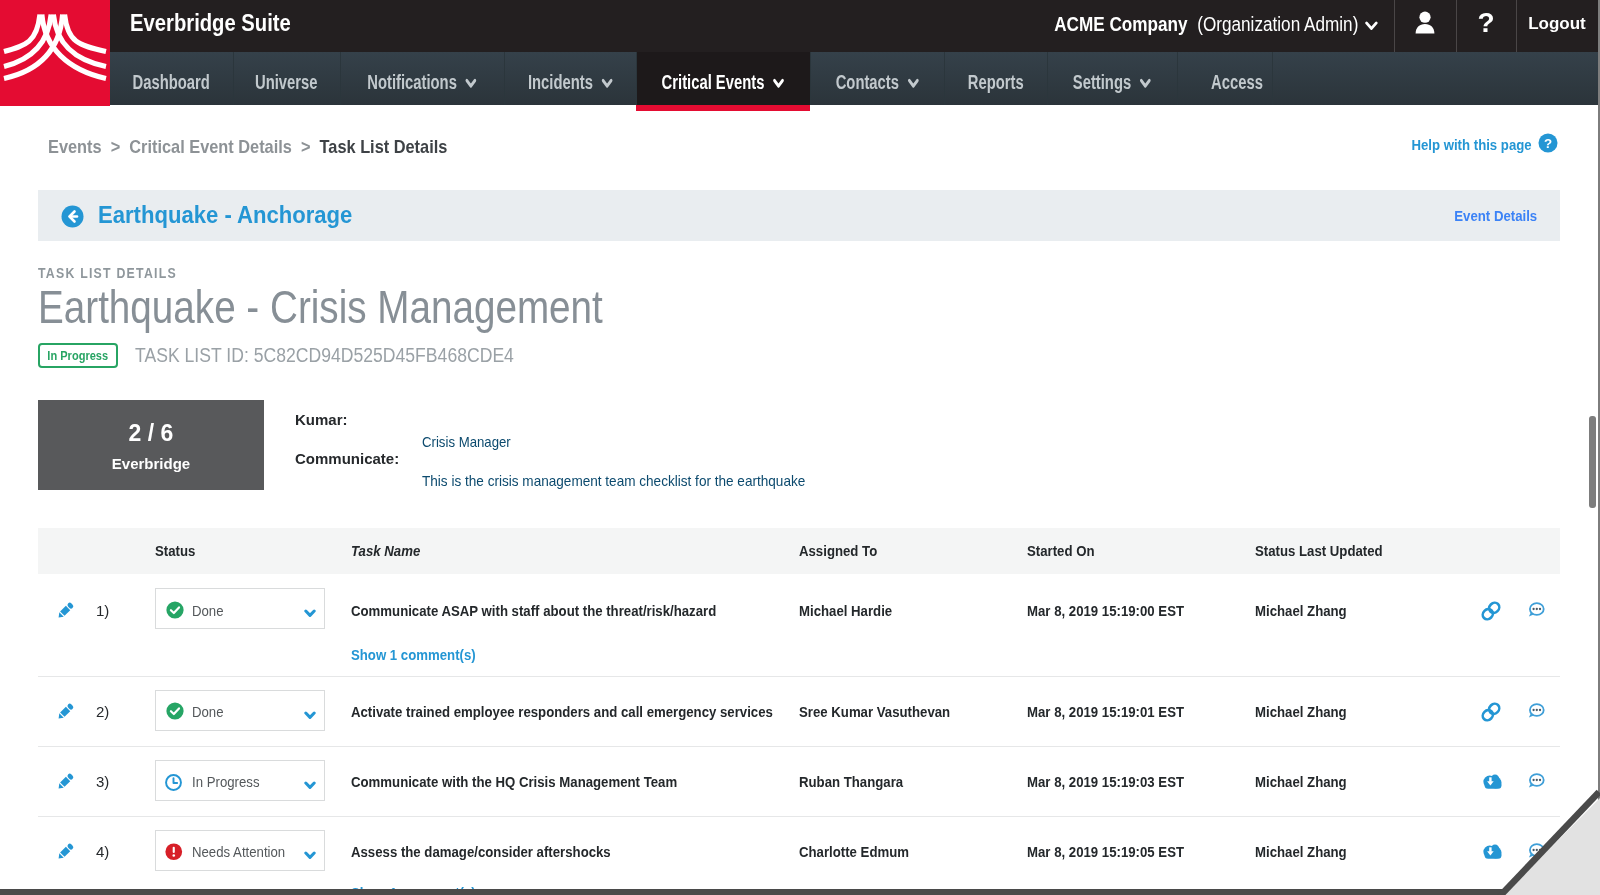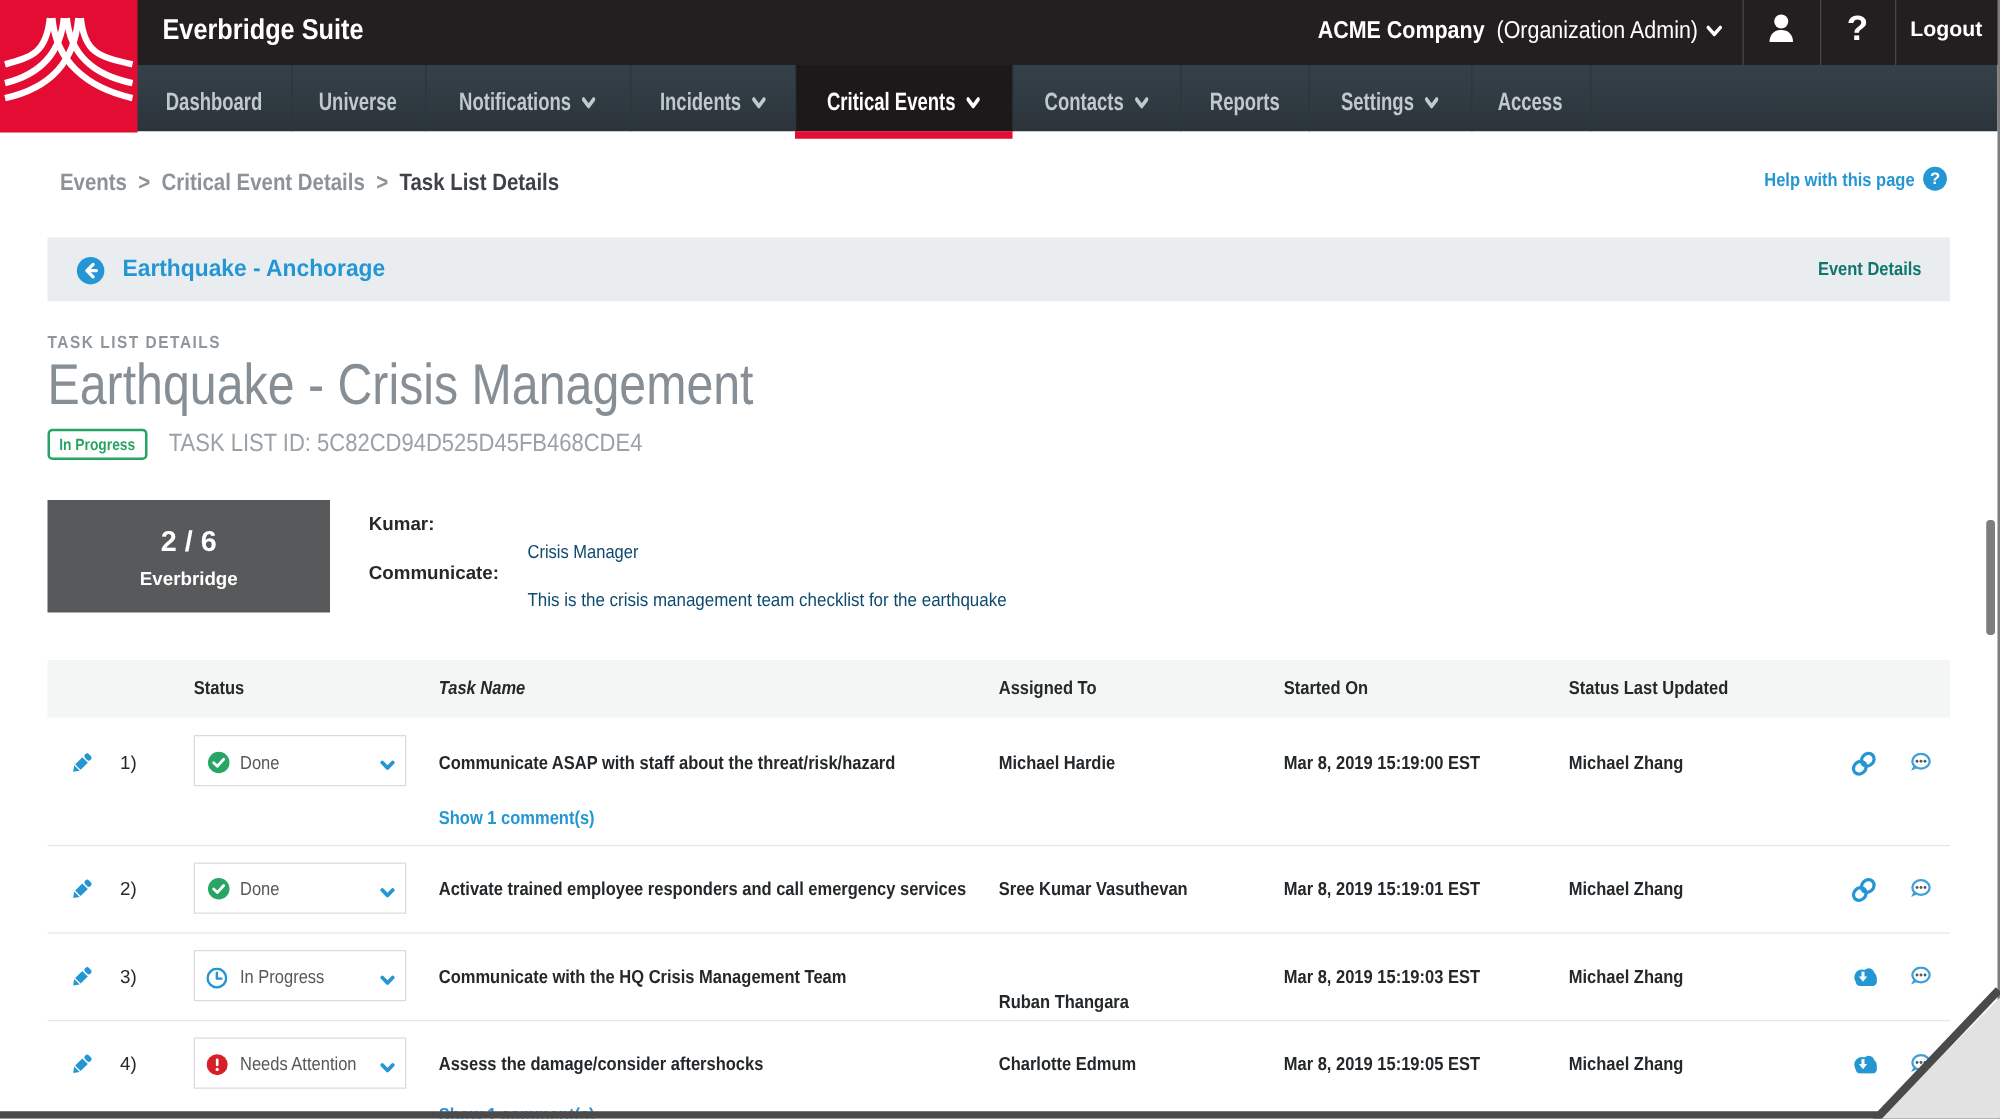--- a/index.html
+++ b/index.html
@@ -19,22 +19,22 @@
 
 .navitem { top:52px; height:53px; line-height:60px; color:#c2c9cd; font-size:20px; font-weight:700; text-align:center; z-index:6; }
 .navsep { top:52px; width:1px; height:53px; background:#2b363c; z-index:7; }
 #activetab { left:636px; top:52px; width:174px; height:53px; background:#1d191a; z-index:5; }
 #redline { left:636px; top:105px; width:174px; height:6px; background:#e40c32; z-index:6; }
 
 #crumbs { left:48px; top:136px; font-size:19px; color:#8d9296; font-weight:700; z-index:2;}
 #helpline { right:68px; top:136px; font-size:15px; color:#2496d4; font-weight:700; z-index:2;}
 
 #eventbar { left:38px; top:190px; width:1522px; height:51px; background:#e9edf0; }
-#eventtitle { left:98px; top:190px; height:51px; line-height:51px; font-size:19px; font-weight:700; color:#2496d4; }
-#eventdetails { right:63px; top:190px; height:33px; line-height:51px; font-size:15px; font-weight:700; color:#0f766e;text-align:center; }
+#eventtitle { left:98px; top:190px; height:51px; line-height:51px; font-size:23px; font-weight:700; color:#2496d4; }
+#eventdetails { right:63px; top:190px; height:33px; line-height:51px; font-size:15px; font-weight:700; color:#3b82f6;text-align:center; }
 
 #tld { left:38px; top:265px; font-size:14px; font-weight:700; color:#8f979c; letter-spacing:1.4px; }
 #h1 { left:38px; top:280px; font-size:46px; font-weight:400; color:#878f96; }
 #badge { left:38px; top:343px; width:80px; height:25px; border:2px solid #27a463; border-radius:4px; color:#27a463; font-size:13px; font-weight:700; text-align:center; line-height:21px; background:#fff; }
 #tlid { left:135px; top:344px; font-size:20px; color:#9aa1a6; }
 
 #compbox { left:38px; top:400px; width:226px; height:90px; background:#58595b; color:#fff; text-align:center; }
 #compnum { left:38px; top:420px; width:226px; font-size:23px; font-weight:700; color:#fff; text-align:center; }
 #complbl { left:38px; top:455px; width:226px; font-size:15px; font-weight:700; color:#fff; text-align:center; }
 .olabel { left:295px; font-size:15px; font-weight:700; color:#26292c; }
@@ -96,21 +96,21 @@
 <div class="abs navitem" style="left:636px; width:174px; color:#fff;"><span class="cxc">Critical Events &nbsp;<svg width="16" height="11" viewBox="0 0 16 11">
         <polyline points="2.5,2.5 8,8 13.5,2.5" stroke="#fff" stroke-width="3.4" fill="none" stroke-linecap="round" stroke-linejoin="round"></polyline>
       </svg></span></div>
 <div class="abs navitem" style="left:810px; width:134px;"><span class="cxc">Contacts &nbsp;<svg width="16" height="11" viewBox="0 0 16 11">
         <polyline points="2.5,2.5 8,8 13.5,2.5" stroke="#c2c9cd" stroke-width="3.4" fill="none" stroke-linecap="round" stroke-linejoin="round"></polyline>
       </svg></span></div>
 <div class="abs navitem" style="left:944px; width:103px;"><span class="cxc">Reports</span></div>
 <div class="abs navitem" style="left:1047px; width:130px;"><span class="cxc">Settings &nbsp;<svg width="16" height="11" viewBox="0 0 16 11">
         <polyline points="2.5,2.5 8,8 13.5,2.5" stroke="#c2c9cd" stroke-width="3.4" fill="none" stroke-linecap="round" stroke-linejoin="round"></polyline>
       </svg></span></div>
-<div class="abs navitem" style="left:1177px; width:95px;"><span class="cxc">Access</span></div>
+<div class="abs navitem" style="left:1177px; width:95px;text-align:right;"><span class="cxc">Access</span></div>
 <div class="abs navsep" style="left:233px"></div>
 <div class="abs navsep" style="left:340px"></div>
 <div class="abs navsep" style="left:504px"></div>
 <div class="abs navsep" style="left:636px"></div>
 <div class="abs navsep" style="left:810px"></div>
 <div class="abs navsep" style="left:944px"></div>
 <div class="abs navsep" style="left:1047px"></div>
 <div class="abs navsep" style="left:1177px"></div>
 <div class="abs navsep" style="left:1272px"></div>
 
@@ -232,21 +232,21 @@
 <div class="abs dd" style="left:155px; top:760px;"></div>
 <div class="abs" style="left:165px; top:774px;"><svg width="17" height="17" viewBox="0 0 21 21">
       <circle cx="10.5" cy="10.5" r="9.2" fill="none" stroke="#2496d4" stroke-width="2.4"></circle>
       <path d="M10.5 5.2 V11 H15" stroke="#2496d4" stroke-width="2.4" fill="none" stroke-linecap="round" stroke-linejoin="round"></path>
     </svg></div>
 <div class="abs ddtext" style="left:192px; top:773px;"><span class="cx">In Progress</span></div>
 <div class="abs" style="left:304px; top:777px;"><svg width="12" height="10" viewBox="0 0 12 10">
       <polyline points="1.8,2 6,6.4 10.2,2" stroke="#2496d4" stroke-width="3" fill="none" stroke-linecap="round" stroke-linejoin="round"></polyline>
     </svg></div>
 <div class="abs task" style="left:351px; top:773px;"><span class="cx">Communicate with the HQ Crisis Management Team</span></div>
-<div class="abs cell" style="left:799px; top:773px;margin-top:20px;"><span class="cx">Ruban Thangara</span></div>
+<div class="abs cell" style="left:799px; top:773px;"><span class="cx">Ruban Thangara</span></div>
 <div class="abs cell" style="left:1027px; top:773px;"><span class="cx">Mar 8, 2019 15:19:03 EST</span></div>
 <div class="abs cell" style="left:1255px; top:773px;"><span class="cx">Michael Zhang</span></div>
 <div class="abs" style="left:1483px; top:774px;"><svg width="20" height="15" viewBox="0 0 20 15">
       <circle cx="6.6" cy="7.8" r="6.2" fill="#2496d4"></circle>
       <circle cx="12.6" cy="8.6" r="5.9" fill="#2496d4"></circle>
       <circle cx="12" cy="5" r="4.4" fill="#2496d4"></circle>
       <rect x="1.6" y="7.6" width="16.9" height="7.2" rx="3.5" fill="#2496d4"></rect>
       <rect x="6.2" y="3.3" width="2.4" height="4.4" fill="#fff"></rect>
       <polygon points="4.1,7.2 10.7,7.2 7.4,11.4" fill="#fff"></polygon>
     </svg></div>

